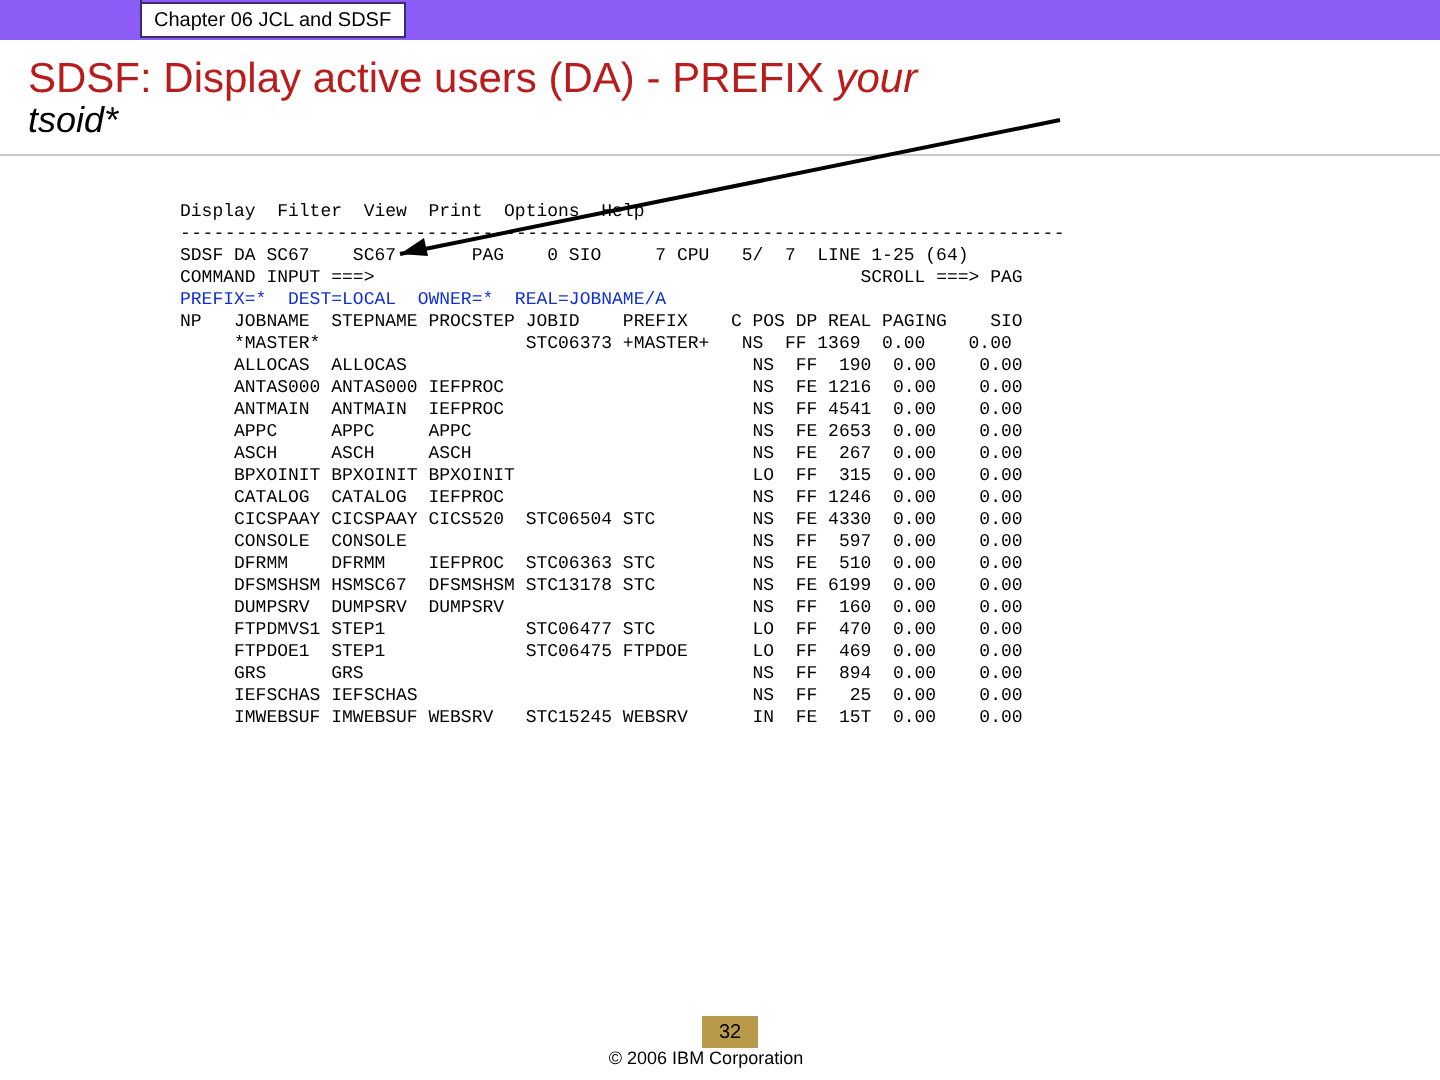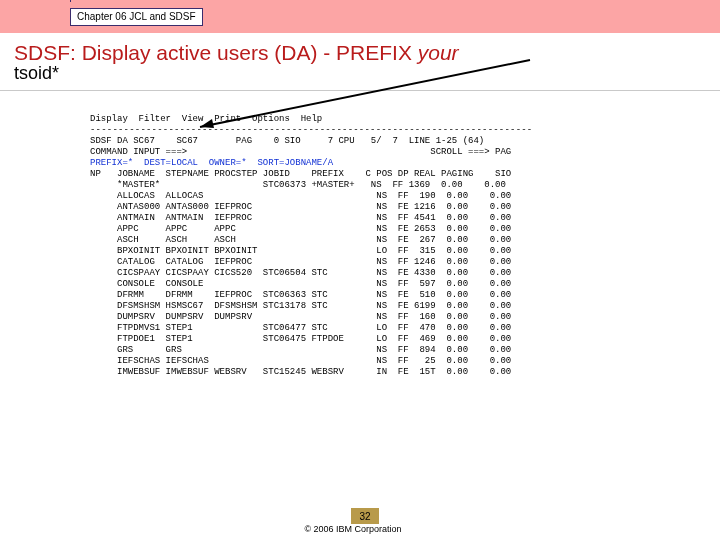--- a/index.html
+++ b/index.html
@@ -1,21 +1,21 @@
 <!DOCTYPE html>
 <html><head>
 <meta charset="utf-8">
 <style>
   body { margin:0; padding:0; width:720px; height:540px; background:#fff; font-family:Arial,Helvetica,sans-serif; color:#000; position:relative; overflow:hidden;}
-  .topbar { background:#fca5a5; height:33px; width:100%; position:relative; display:flex; align-items:center;}
+  .topbar { background:#8b5cf6; height:20px; width:100%; position:relative; display:flex; align-items:center;}
   .topbar .tab { background:#fff; height:16px; margin-left:70px; display:flex; align-items:center; border:1px solid #3a2c6d; font-size:10px; padding:0 6px;}
   .title-block { padding:8px 18px 0 14px; }
   .title-block .t1 { font-size:21px; font-weight:400; color:#b91c1c;}
   .title-block .t1 i { font-style:italic;}
-  .title-block .t2 { font-size:18px; margin-top:-2px;}
+  .title-block .t2 { font-size:18px; font-style:italic; margin-top:-2px;}
   .sep { height:1px; background:#c9c9c9; margin:6px 0 0 0;}
   
   .term { font-family:"Courier New",monospace; font-size:9px; color:#000; padding:12px 26px 0 90px; line-height:11px; white-space:pre; position:relative;}
   .term .blue { color:#1030d4;}
   .dashline { letter-spacing:0.2px;}
   
   .arrow-wrap { position:absolute; left:0; top:0; width:720px; height:540px; pointer-events:none;}
   
   .footer { position:absolute; bottom:6px; left:0; width:100%; display:flex; justify-content:space-between; align-items:center;flex-direction:column;}
   .pagebox { width:26px; height:14px; border:1px solid #b89a4a; background:#b89a4a; margin-left:10px; display:flex; align-items:center; justify-content:center; font-size:10px; color:#000;}
@@ -38,21 +38,21 @@
   </div>
   <div class="t2">tsoid*</div>
 </div>
 <div class="sep"></div>
 
 <div class="term">
 <span>Display  Filter  View  Print  Options  Help</span>
 <span class="dashline">-------------------------------------------------------------------------------</span>
 <span>SDSF DA SC67    SC67       PAG    0 SIO     7 CPU   5/  7  LINE 1-25 (64)</span>
 <span><span>COMMAND INPUT ===&gt;</span><span>                                             SCROLL ===&gt; PAG</span></span>
-<span class="blue">PREFIX=*  DEST=LOCAL  OWNER=*  SORT=JOBNAME/A</span>
+<span class="blue">PREFIX=*  DEST=LOCAL  OWNER=*  REAL=JOBNAME/A</span>
 <span>NP   JOBNAME  STEPNAME PROCSTEP JOBID    PREFIX    C POS DP REAL PAGING    SIO</span>
 <div id="rows">     *MASTER*                   STC06373 +MASTER+   NS  FF 1369  0.00    0.00
      ALLOCAS  ALLOCAS                                NS  FF  190  0.00    0.00
      ANTAS000 ANTAS000 IEFPROC                       NS  FE 1216  0.00    0.00
      ANTMAIN  ANTMAIN  IEFPROC                       NS  FF 4541  0.00    0.00
      APPC     APPC     APPC                          NS  FE 2653  0.00    0.00
      ASCH     ASCH     ASCH                          NS  FE  267  0.00    0.00
      BPXOINIT BPXOINIT BPXOINIT                      LO  FF  315  0.00    0.00
      CATALOG  CATALOG  IEFPROC                       NS  FF 1246  0.00    0.00
      CICSPAAY CICSPAAY CICS520  STC06504 STC         NS  FE 4330  0.00    0.00

